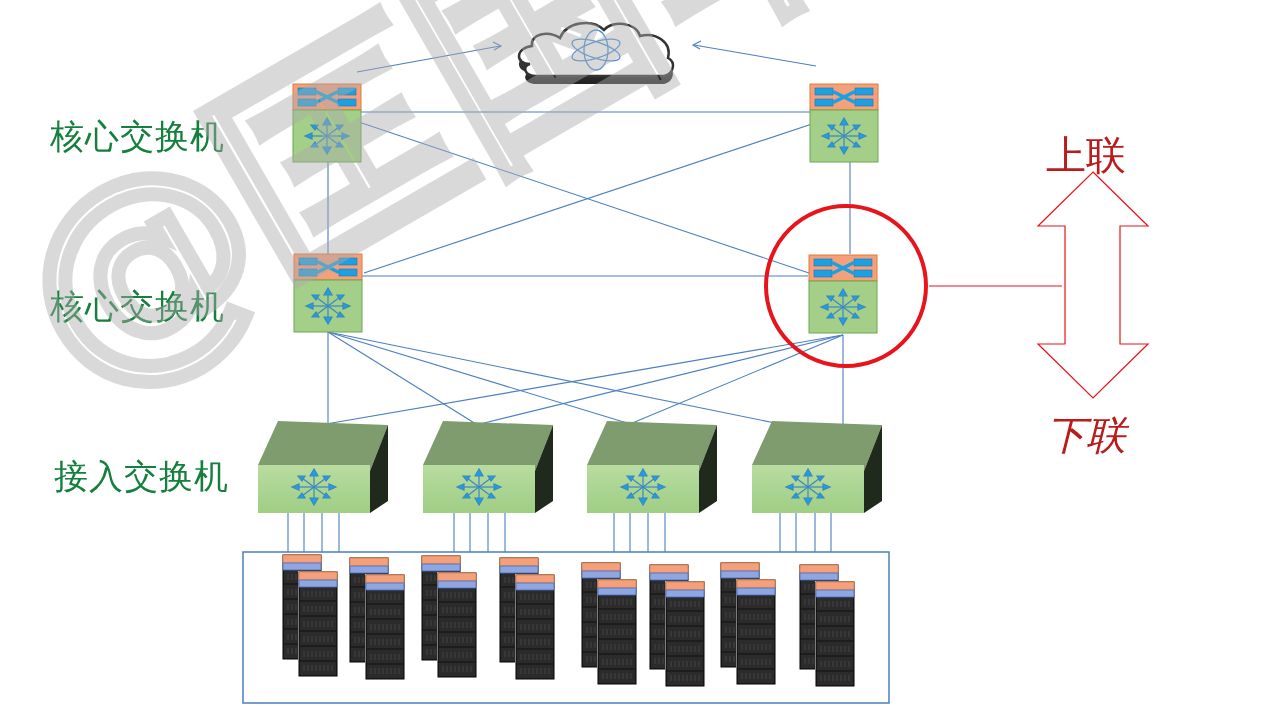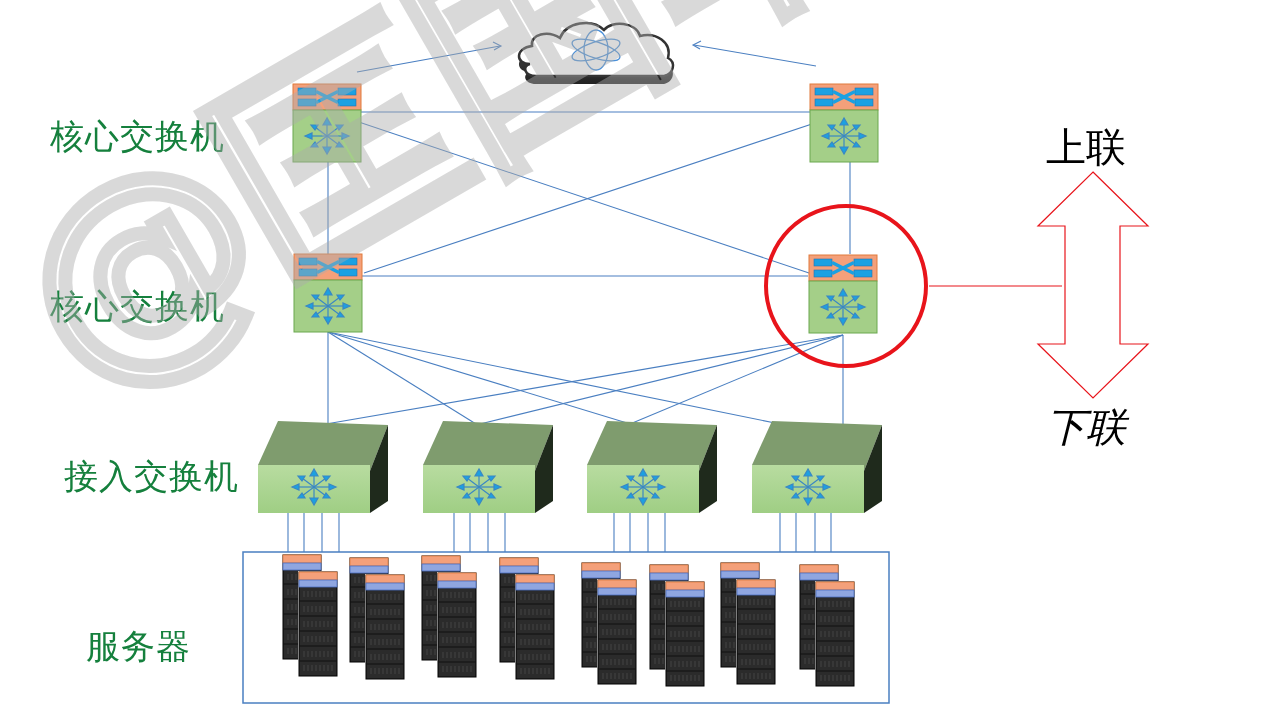--- a/index.html
+++ b/index.html
@@ -1,20 +1,20 @@
 <!DOCTYPE html>
 <html><head>
   <meta charset="utf-8">
   <style>
     html, body { margin: 0; padding: 0; background: #ffffff; }
     body { width: 1280px; height: 720px; position: relative; overflow: hidden;
            font-family: "DejaVu Sans", "Liberation Sans", sans-serif; }
     #stage { position: absolute; left: 0; top: 0; width: 1280px; height: 720px; }
     .tier-label { position: absolute; font-size: 34px; color: #15803d; letter-spacing: 1px; white-space: nowrap; margin-left: 28px; }
-    .red-label { position: absolute; font-size: 40px; color: #000000; font-family: "DejaVu Serif", "Liberation Serif", serif; white-space: nowrap; }
+    .red-label { position: absolute; font-size: 40px; color: #b91c1c; font-family: "DejaVu Serif", "Liberation Serif", serif; white-space: nowrap; margin-top: 8px; }
     .watermark { position: absolute; left: 120px; top: 150px; font-size: 230px; color: transparent;
                  -webkit-text-stroke: 14px rgba(170,170,170,0.45); transform: rotate(-30deg);
                  transform-origin: left bottom; white-space: nowrap; pointer-events: none; }
   </style>
 </head>
 <body>
 
 <div id="stage">
   <svg id="diagram" width="1280" height="720" viewBox="0 0 1280 720" xmlns="http://www.w3.org/2000/svg">
     <defs>
@@ -198,22 +198,21 @@
         <g>
           <use href="#serverTower" x="799" y="564"></use>
           <use href="#serverTower" x="815" y="581"></use>
         </g>
       </g>
   </svg>
 
   
   <div class="tier-label" style="left:22px; top:114px;">核心交换机</div>
   <div class="tier-label" style="left:22px; top:284px;">核心交换机</div>
-  <div class="tier-label" style="left:36px; top:454px;">接入交换机</div>
-  <div class="tier-label" style="left:58px; top:624px;">服务器</div>
+  <div class="tier-label" style="left:26px; top:454px;">接入交换机</div>
 
   
   <div class="red-label" style="left:1046px; top:120px;">上联</div>
   <div class="red-label" style="left:1046px; top:400px;font-style:italic;">下联</div>
 
   
   <div class="watermark">@匡国华</div>
 </div>
 
 </body></html>

